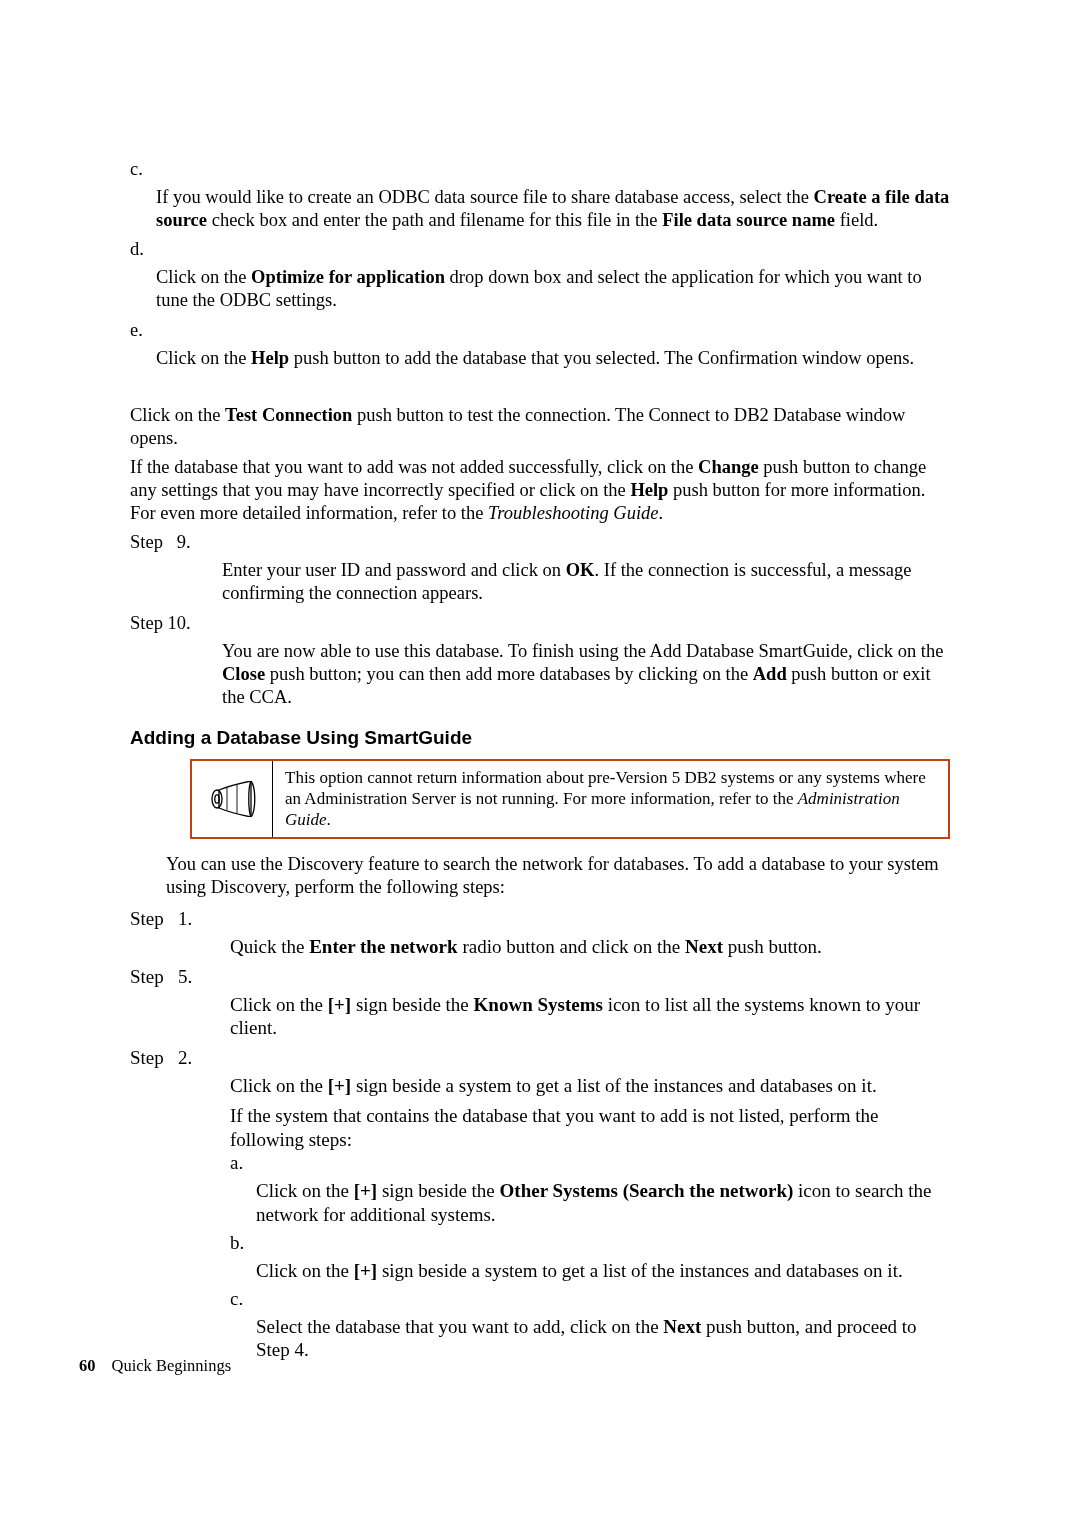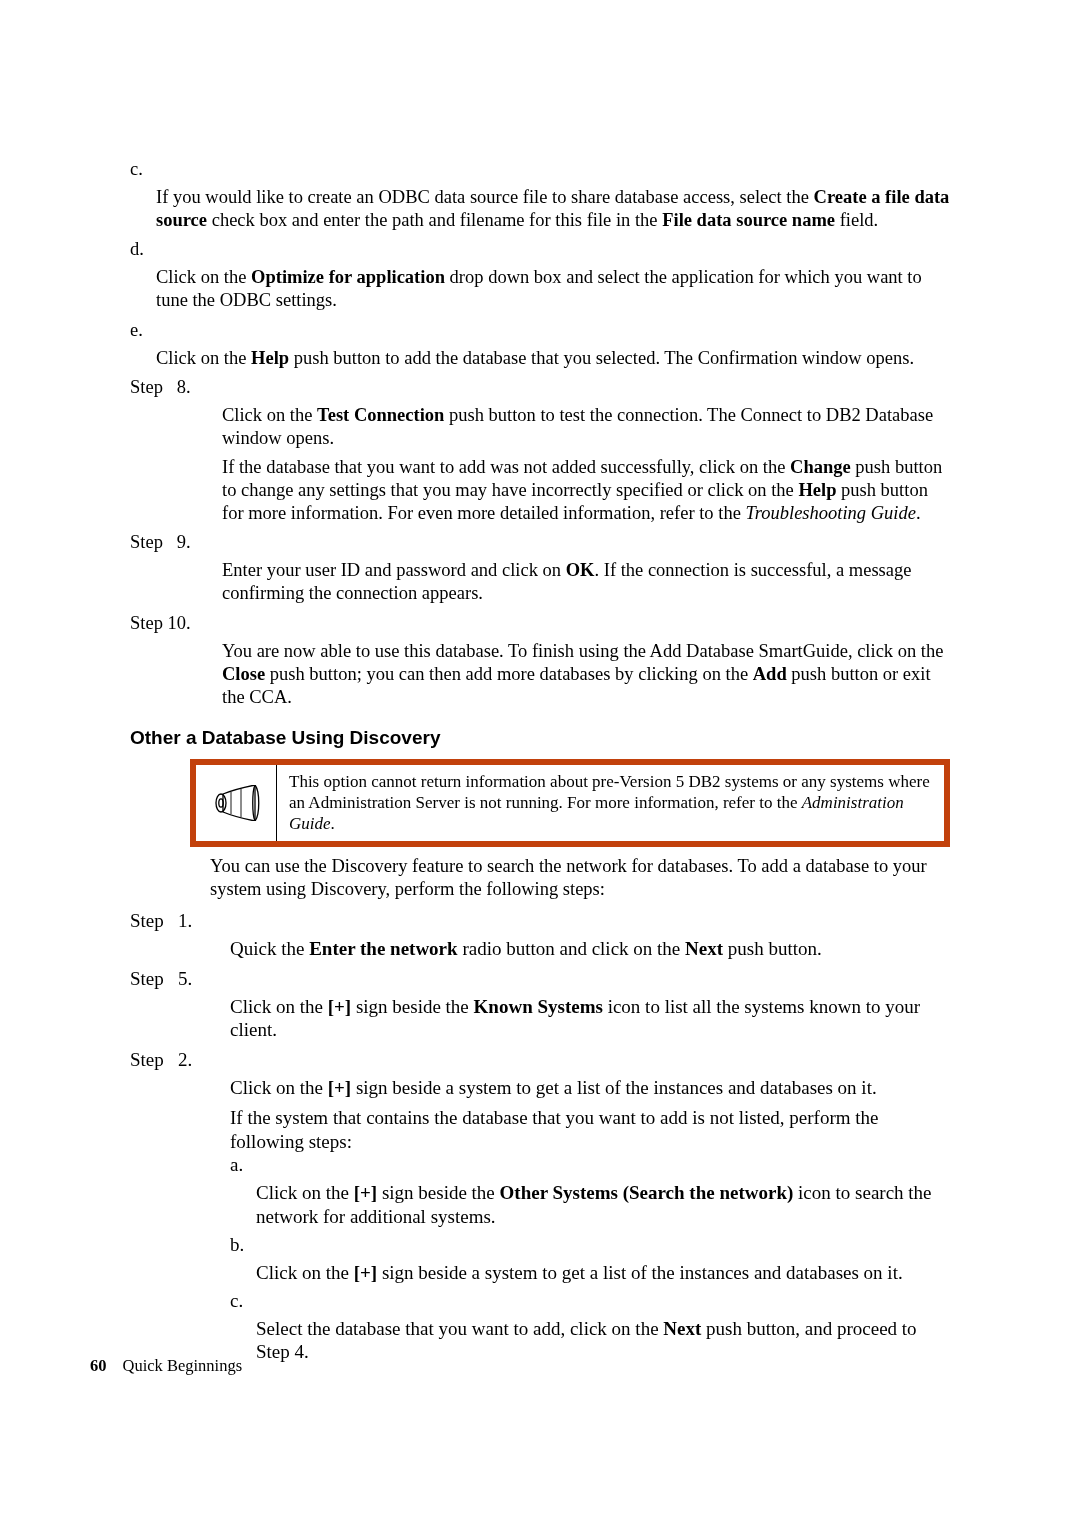--- a/index.html
+++ b/index.html
@@ -67,50 +67,50 @@
   .i { font-style: italic; }
   .section-heading {
     font-family: Arial, Helvetica, sans-serif;
     font-weight: bold;
     font-size: 19px;
     margin-top: 18px;
     margin-bottom: 10px;
   }
   .note-box {
     display: flex;
-    border: 6px solid #c2410c;
+    border: 2px solid #c2410c;
     margin-left: 60px;
     margin-right: 0;
-    margin-bottom: 8px;
+    margin-bottom: 14px;
   }
   .note-box .icon-cell {
     flex: none;
     width: 80px;
     display: flex;
     align-items: center;
     justify-content: center;
     border-right: 1px solid #000;
     padding: 4px 0;
   }
   .note-box .text-cell {
     flex: 1;
     font-size: 17px;
     line-height: 1.25;
     padding: 6px 12px;
   }
   .intro-para {
     font-size: 18.5px;
     line-height: 1.25;
-    margin-left: 80px;
+    margin-left: 36px;
     margin-bottom: 8px;
   }
   .para { margin-top: 6px; }
   .footer {
     position: absolute;
-    left: 90px;
+    left: 79px;
     bottom: 150px;
     font-size: 16.5px;
   }
   .footer .pg {
     font-weight: bold;
     margin-right: 16px;
   }
   svg { display: block; }
 </style>
 </head>
@@ -135,21 +135,20 @@
       <li>
         <div class="label">e.</div>
         <div class="body">
           <span>Click on the </span><span class="b">Help</span><span> push button to add the database that you selected. The Confirmation window opens.</span>
         </div>
       </li>
     </ol>
 
     <ol class="llist step-list" style="margin-top:6px;">
       <li>
-        <div class="label">Step   8.</div>
         <div class="body">
           <div>
             <span>Click on the </span><span class="b">Test Connection</span><span> push button to test the connection. The Connect to DB2 Database window opens.</span>
           </div>
           <div class="para">
             <span>If the database that you want to add was not added successfully, click on the </span><span class="b">Change</span><span> push button to change any settings that you may have incorrectly specified or click on the </span><span class="b">Help</span><span> push button for more information. For even more detailed information, refer to the </span><span class="i">Troubleshooting Guide</span><span>.</span>
           </div>
         </div>
       </li>
       <li>
@@ -159,21 +158,21 @@
         </div>
       </li>
       <li>
         <div class="label">Step 10.</div>
         <div class="body">
           <span>You are now able to use this database. To finish using the Add Database SmartGuide, click on the </span><span class="b">Close</span><span> push button; you can then add more databases by clicking on the </span><span class="b">Add</span><span> push button or exit the CCA.</span>
         </div>
       </li>
     </ol>
 
-    <div class="section-heading">Other a Database Using Discovery</div>
+    <div class="section-heading">Adding a Database Using SmartGuide</div>
 
     <div class="note-box">
       <div class="icon-cell">
         <span>
           <svg width="50" height="36" viewBox="0 0 50 36">
             <g fill="none" stroke="#000" stroke-width="1.3">
               <ellipse cx="10" cy="18" rx="5" ry="9"></ellipse>
               <ellipse cx="10" cy="18" rx="2.2" ry="4.2"></ellipse>
               <path d="M12 9 C 24 4, 34 2, 44 0 L 44 36 C 34 34, 24 32, 12 27 Z"></path>
               <path d="M44 0 C 49 6, 49 30, 44 36"></path>

